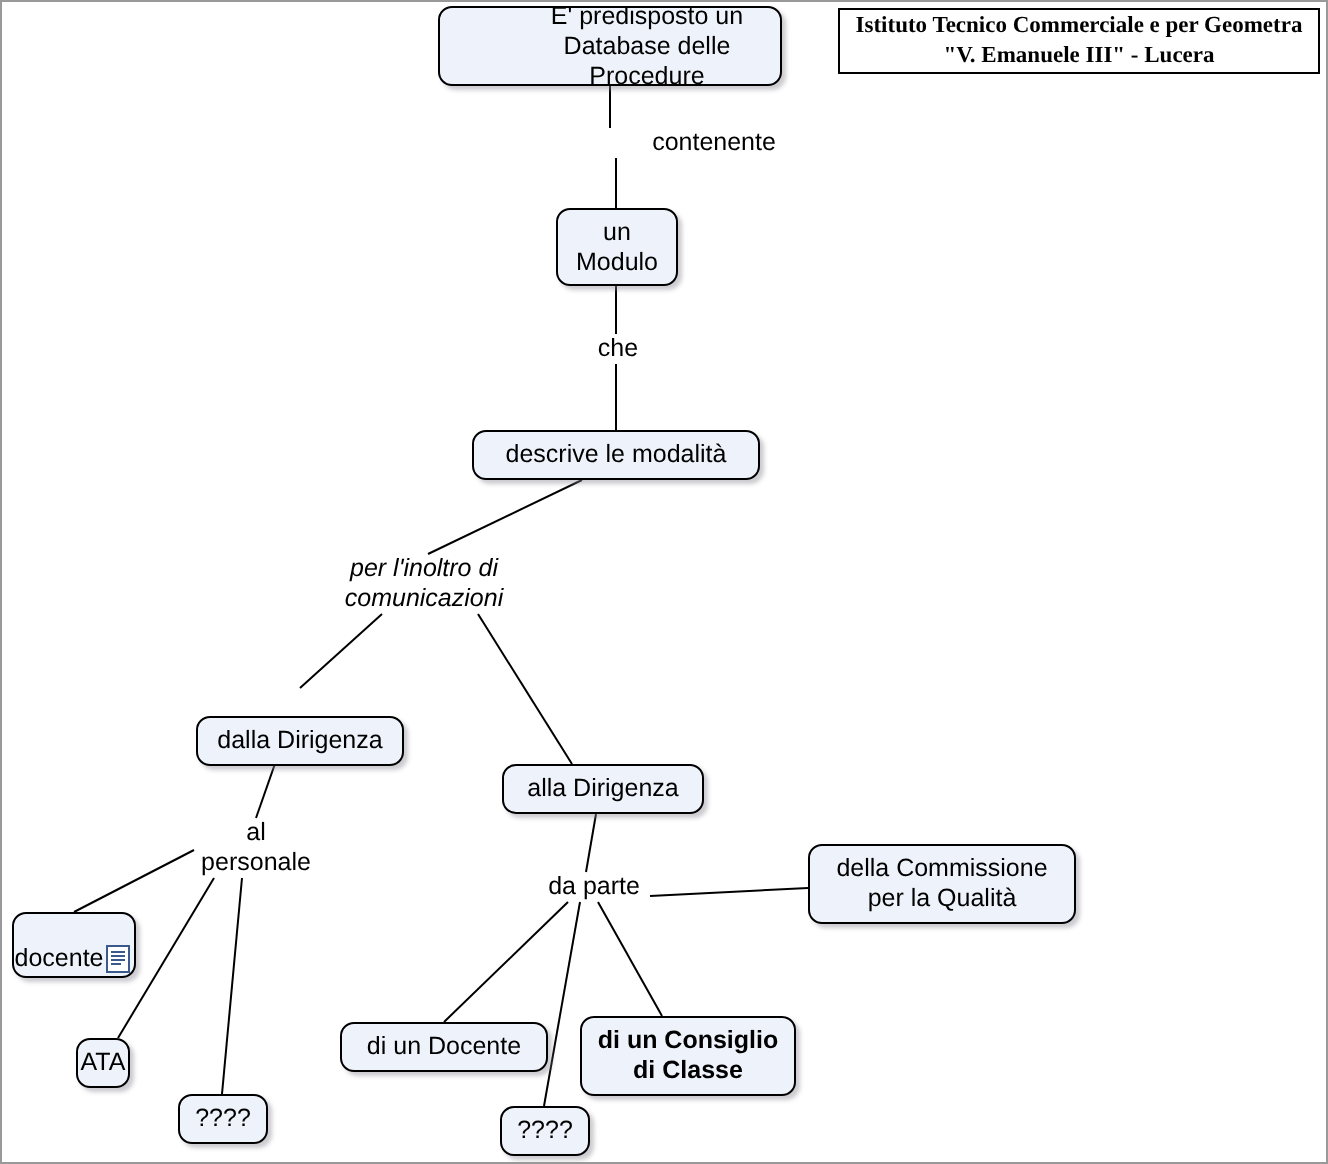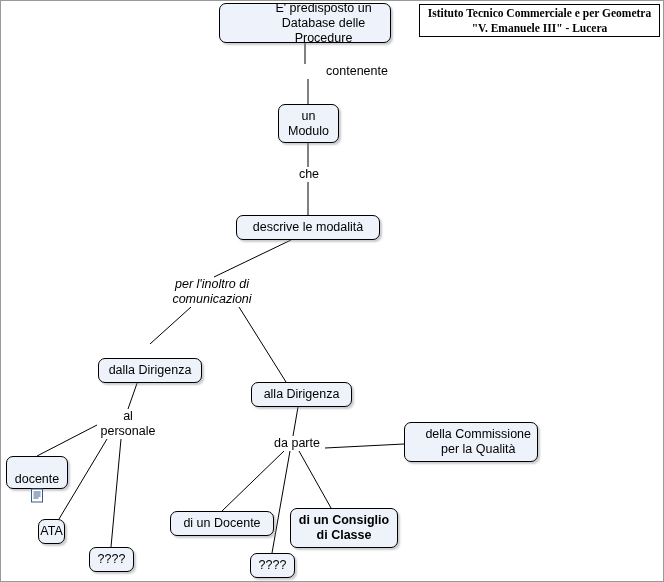--- a/index.html
+++ b/index.html
@@ -62,22 +62,22 @@
     font-size: 11.5px;
     line-height: 15px;
     text-align: center;
     display: flex;
     align-items: center;
     justify-content: center;
     padding: 2px 4px;
     white-space: pre-line;
   }
   .node-with-icon {
-    flex-direction: column;
-    justify-content: flex-start;
+    flex-direction: row;
+    justify-content: center;
     padding-top: 15px;
   }
   .doc-icon {
     width: 15px;
     height: 15px;
     margin-top: 1px;
   }
 </style>
 </head>
 <body>
@@ -110,21 +110,21 @@
   </div>
 
   <div id="node-layer">
       <div class="node" style="left: 218px; top: 2px; width: 172px; height: 40px; padding-left: 43px;"><span>E' predisposto un
 Database delle Procedure</span></div>
       <div class="node" style="left: 277px; top: 103px; width: 61px; height: 39px;"><span>un
 Modulo</span></div>
       <div class="node" style="left: 235px; top: 214px; width: 144px; height: 25px;"><span>descrive le modalità</span></div>
       <div class="node" style="left: 97px; top: 343px; width: 104px; height: 25px; margin-top: 14px;"><span>dalla Dirigenza</span></div>
       <div class="node" style="left: 250px; top: 381px; width: 101px; height: 25px;"><span>alla Dirigenza</span></div>
-      <div class="node" style="left: 403px; top: 421px; width: 134px; height: 40px; justify-content: flex-end;"><span>della Commissione
+      <div class="node" style="left: 403px; top: 421px; width: 134px; height: 40px;"><span>della Commissione
 per la Qualità</span></div>
       <div class="node node-with-icon" style="left: 5px; top: 455px; width: 62px; height: 33px;"><span>docente</span><span class="doc-icon"><svg width="15" height="15" viewBox="0 0 15 15">
             <rect x="1.5" y="1" width="11" height="13" fill="#ffffff" stroke="#3a5a8c" stroke-width="1"></rect>
             <line x1="3.5" y1="4" x2="10.5" y2="4" stroke="#3a5a8c"></line>
             <line x1="3.5" y1="6" x2="10.5" y2="6" stroke="#3a5a8c"></line>
             <line x1="3.5" y1="8" x2="10.5" y2="8" stroke="#3a5a8c"></line>
             <line x1="3.5" y1="10" x2="8.5" y2="10" stroke="#3a5a8c"></line>
           </svg></span></div>
       <div class="node" style="left: 37px; top: 518px; width: 27px; height: 25px;"><span>ATA</span></div>
       <div class="node" style="left: 88px; top: 546px; width: 45px; height: 25px;"><span>????</span></div>

